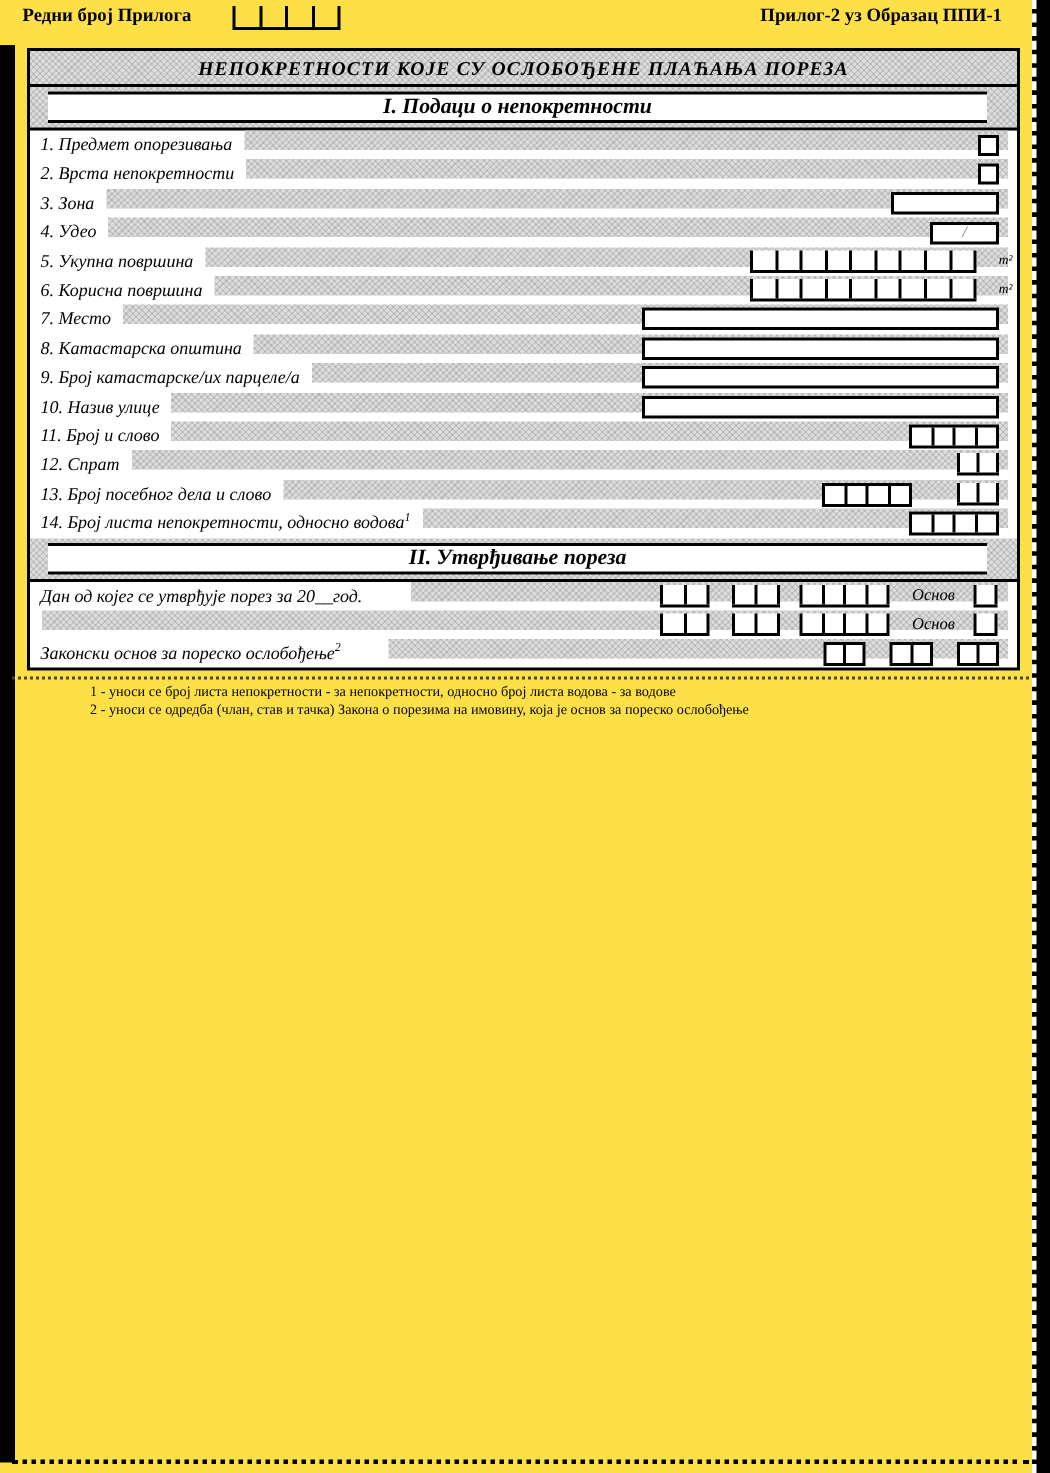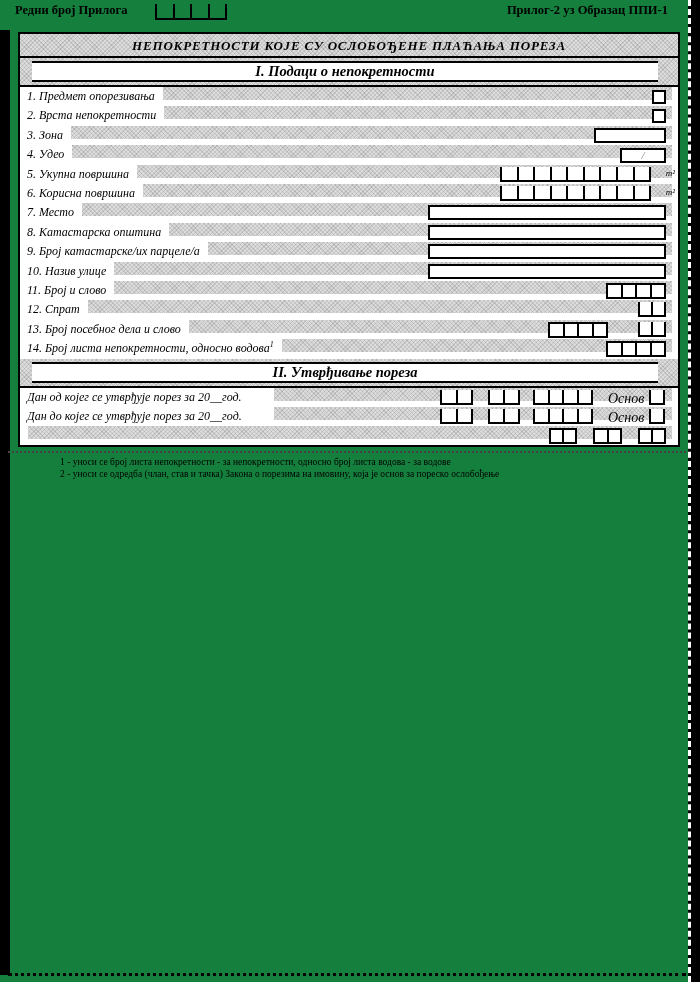--- a/index.html
+++ b/index.html
@@ -1,17 +1,17 @@
 <!DOCTYPE html>
 <html><head>
 <meta charset="utf-8">
 <style>
   html,body { margin:0; padding:0; background:#fff; }
   .page {
-    position:relative; width:700px; height:982px; background:#15803d;
+    position:relative; width:700px; height:982px; background:#fde047;
     font-family:"Liberation Serif","DejaVu Serif",serif; color:#000; overflow:hidden;
   }
   
   .edge-left  { position:absolute; left:0; top:30px; width:10px; height:945px; background:#000; }
   .edge-right { position:absolute; right:0; top:0; width:12px; height:982px; background:#000;
                 border-left:3px dashed #fff; box-sizing:border-box; }
   .cut-bottom { position:absolute; left:8px; top:973px; width:678px; border-top:3px dotted #000; }
   .cut-mid    { position:absolute; left:8px; top:451px; width:678px; border-top:2px dotted #444; }
 
   
@@ -77,21 +77,21 @@
         border:2px solid #000; box-sizing:border-box; background:#fff; }
   .bx span { flex:1; border-left:2px solid #000; }
   .bx span:first-child { border-left:none; }
   .b4  { right:12px; width:60px; }
   .b4l { right:70px; width:60px; }
   
   .g-dd { left:420px; width:33px; }
   .g-mm { left:468px; width:32px; }
   .g-yy { left:513px; width:60px; }
   .g-o  { right:13px; width:16px; }
-  .osnov { position:absolute; left:588px; top:3px; font-size:14px; }
+  .osnov { position:absolute; left:588px; top:3px; font-size:11px; }
   .lb1 { right:101px; width:28px; }
   .lb2 { right:56px;  width:29px; }
   .lb3 { right:12px;  width:28px; }
 
   .footnotes { position:absolute; left:22px; top:457px; font-size:9.5px; line-height:11.5px; white-space:nowrap;margin-left:38px; }
 </style>
 </head>
 <body>
 
 <div class="page">
@@ -253,21 +253,20 @@
           <span></span>
           <span></span>
           <span></span>
         </span>
       <span class="osnov">Основ</span>
       <span class="comb g-o">
           <span></span>
         </span>
     </div>
     <div class="row row2" style="top:372.6px">
-      <span class="lbl">Дан до којег се утврђује порез за 20__год.</span>
       <span class="hatchbar hatch"></span>
       <span class="comb g-dd">
           <span></span>
           <span></span>
         </span>
       <span class="comb g-mm">
           <span></span>
           <span></span>
         </span>
       <span class="comb g-yy">
@@ -275,20 +274,21 @@
           <span></span>
           <span></span>
           <span></span>
         </span>
       <span class="osnov">Основ</span>
       <span class="comb g-o">
           <span></span>
         </span>
     </div>
     <div class="row row2" style="top:391.6px">
+      <span class="lbl"><span>Законски основ за пореско ослобођење</span><sup>2</sup></span>
       <span class="hatchbar hatch"></span>
       <span class="bx tex lb1">
           <span></span>
           <span></span>
         </span>
       <span class="bx tex lb2">
           <span></span>
           <span></span>
         </span>
       <span class="bx tex lb3">

